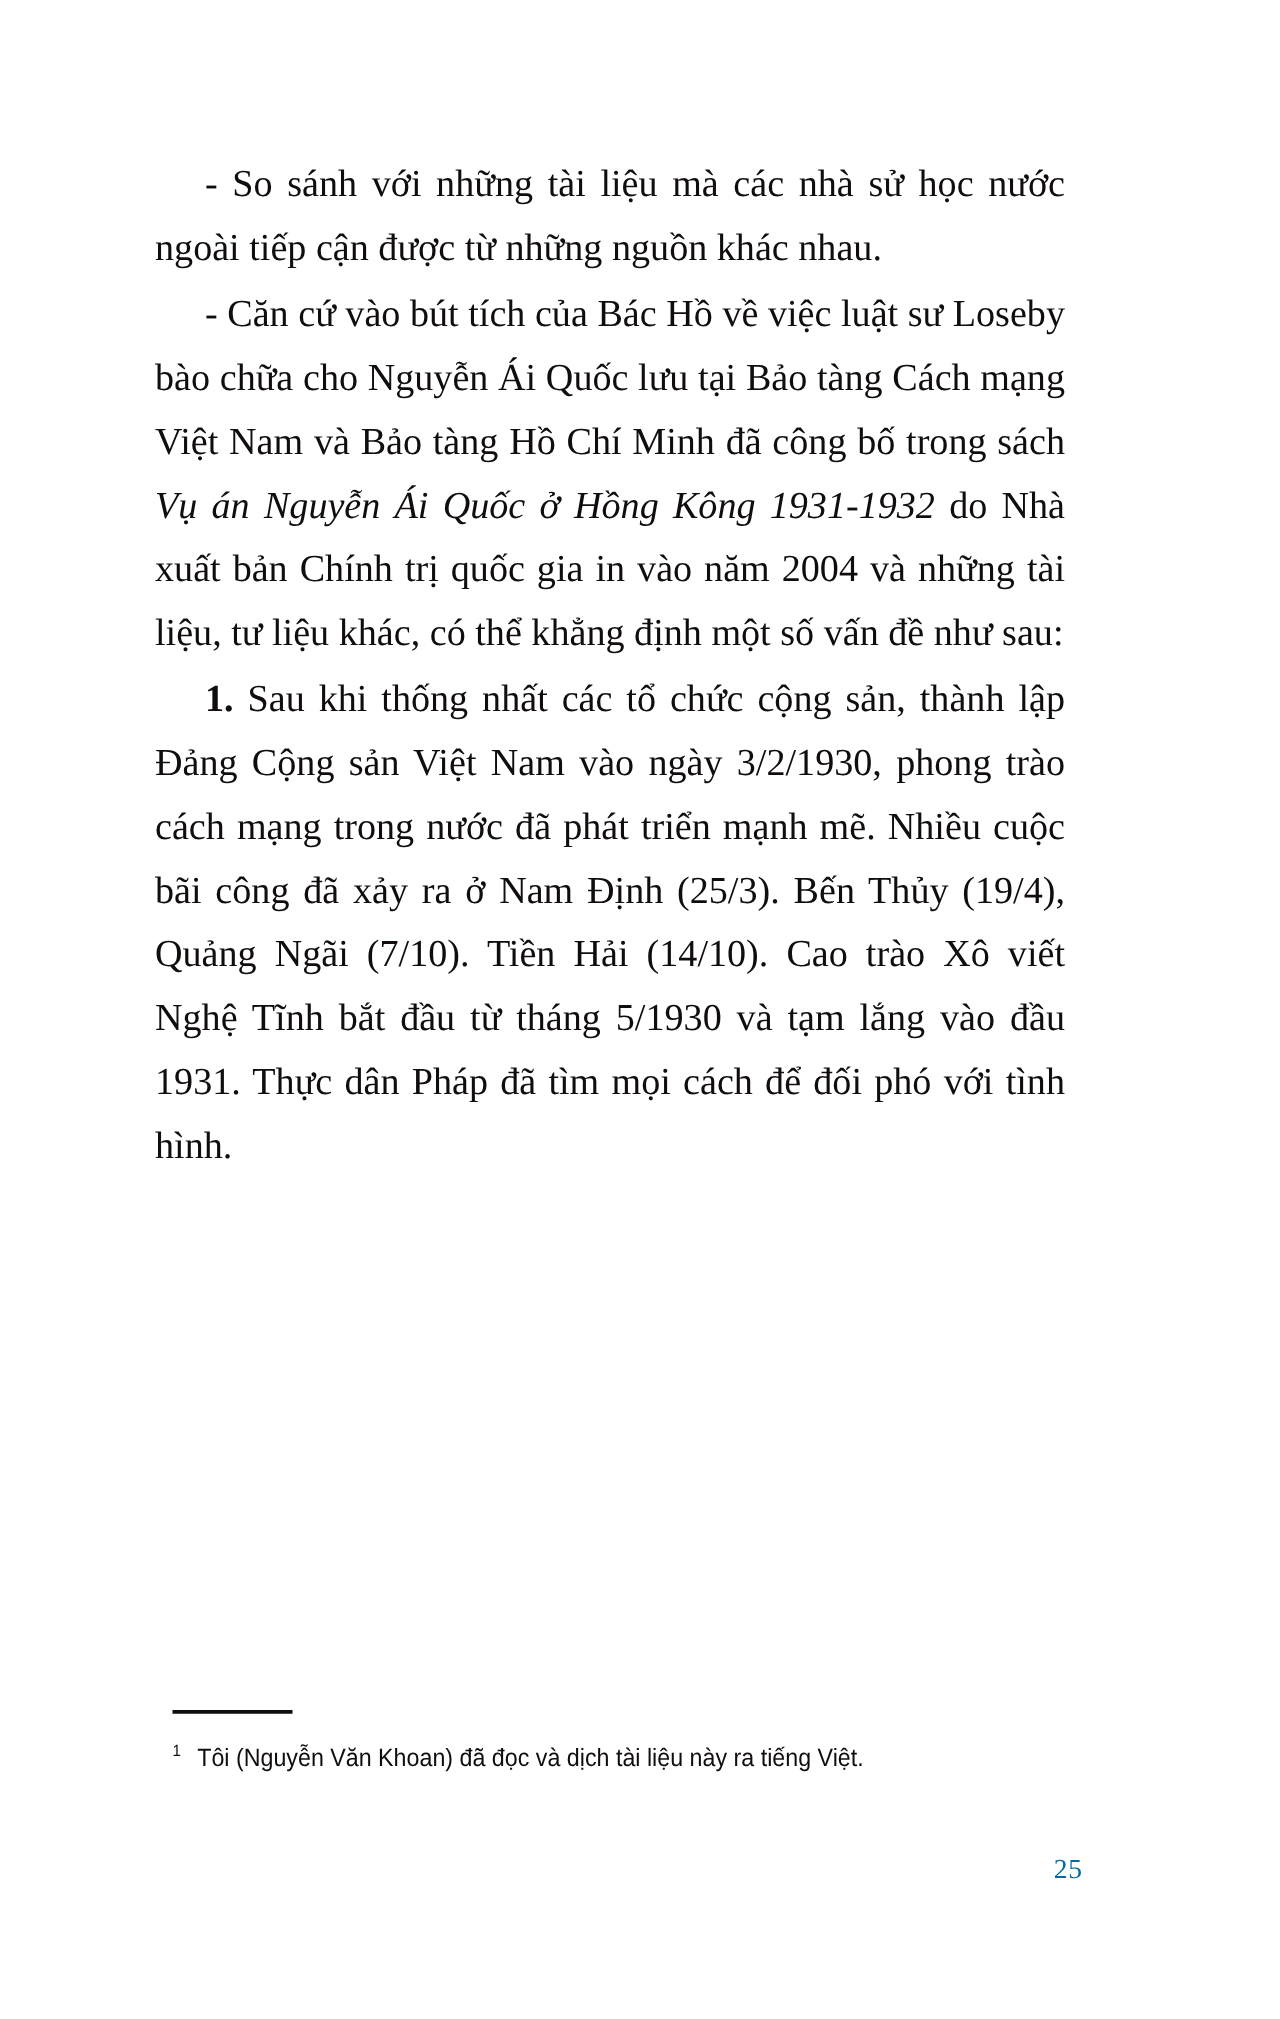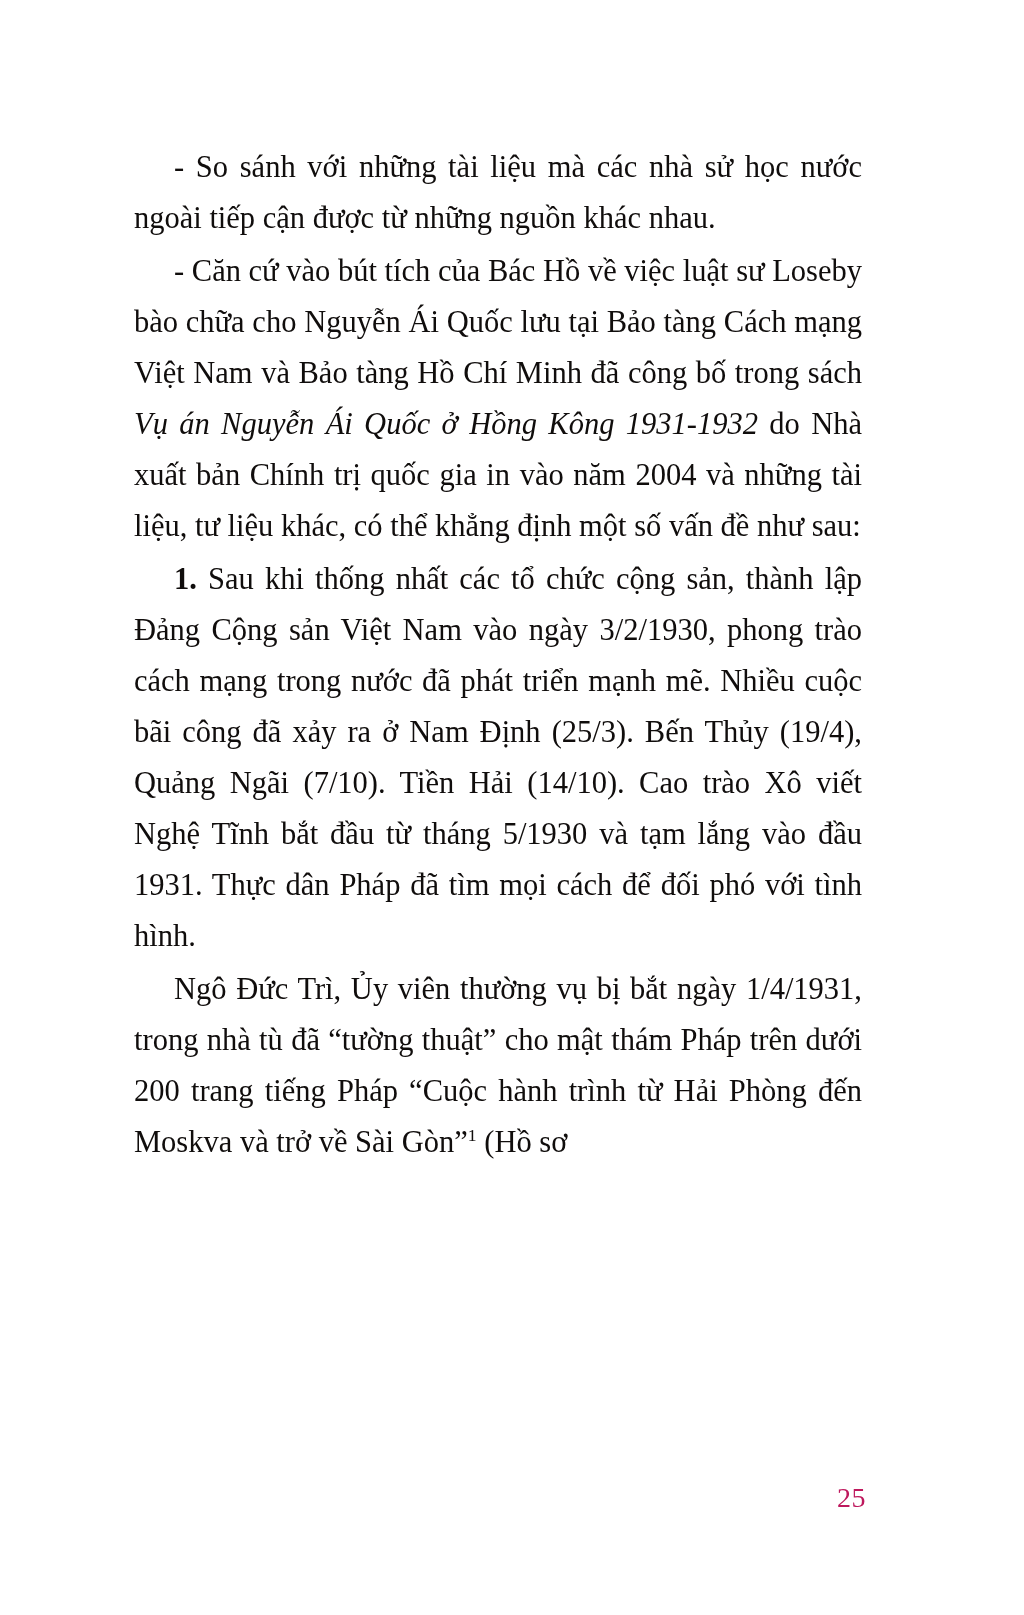--- a/index.html
+++ b/index.html
@@ -10,24 +10,23 @@
   .page {
     position: relative;
     width: 1024px;
     height: 1615px;
     background: #ffffff;
     box-sizing: border-box;
     overflow: hidden;
   }
   .content {
     position: absolute;
-    left: 134px;
+    left: 124px;
     top: 122px;
     width: 728px;
-    margin-top: 20px;
   }
   .para {
     font-family: "Liberation Serif", "DejaVu Serif", serif;
     font-size: 30.5px;
     line-height: 51px;
     color: #100d0c;
     text-align: justify;
     text-justify: inter-word;
     margin: 0 0 2px 0;
     text-indent: 40px;
@@ -73,22 +72,22 @@
     font-size: 13px;
     vertical-align: super;
     line-height: 0;
     margin-right: 14px;
   }
   .page-number {
     position: absolute;
     right: 158px;
     top: 1482px;
     font-family: "Liberation Serif", "DejaVu Serif", serif;
-    font-size: 28px;
-    color: #be185d;
+    font-size: 22px;
+    color: #0369a1;
     letter-spacing: 0.5px;
   }
 </style>
 </head>
 <body>
 
 <div class="page">
 
   <div class="content">
 
@@ -99,22 +98,25 @@
 
     <p class="para">
       <span>- Căn cứ vào bút tích của Bác Hồ về việc luật sư Loseby bào chữa cho Nguyễn Ái Quốc lưu tại Bảo tàng Cách mạng Việt Nam và Bảo tàng Hồ Chí Minh đã công bố trong sách </span><em>Vụ án Nguyễn Ái Quốc ở Hồng Kông 1931-1932</em><span> do Nhà xuất bản Chính trị quốc gia in vào năm 2004 và những tài liệu, tư liệu khác, có thể khẳng định một số vấn đề như sau:</span>
     </p>
 
     <p class="para">
       <span class="num">1.</span><span> Sau khi thống nhất các tổ chức cộng sản, thành lập Đảng Cộng sản Việt Nam vào ngày 3/2/1930, phong trào cách mạng trong nước đã phát triển mạnh mẽ. Nhiều cuộc bãi công đã xảy ra ở Nam Định (25/3). Bến Thủy (19/4), Quảng Ngãi (7/10). Tiền Hải (14/10). Cao trào Xô viết Nghệ Tĩnh bắt đầu từ tháng 5/1930 và tạm lắng vào đầu 1931. Thực dân Pháp đã tìm mọi cách để đối phó với tình hình.</span>
     </p>
 
 
-    <p class="para">
-      <span>Ngô Đức Trì, Ủy viên thường vụ bị bắt ngày 1/4/1931, trong nhà tù đã “tường thuật” cho mật thám Pháp trên dưới 200 trang tiếng Pháp “Cuộc hành trình từ Hải Phòng đến Moskva và trở về Sài Gòn”</span><sup class="fn-ref">1</sup><span> (Hồ sơ</span>
-    </p>
 
   </div>
 
+  <div class="footnote-area">
+    <div class="footnote-rule"></div>
+    <div class="footnote">
+      <span class="fn-marker">1</span><span>Tôi (Nguyễn Văn Khoan) đã đọc và dịch tài liệu này ra tiếng Việt.</span>
+    </div>
+  </div>
 
   <div class="page-number">25</div>
 
 </div>
 
 </body></html>

